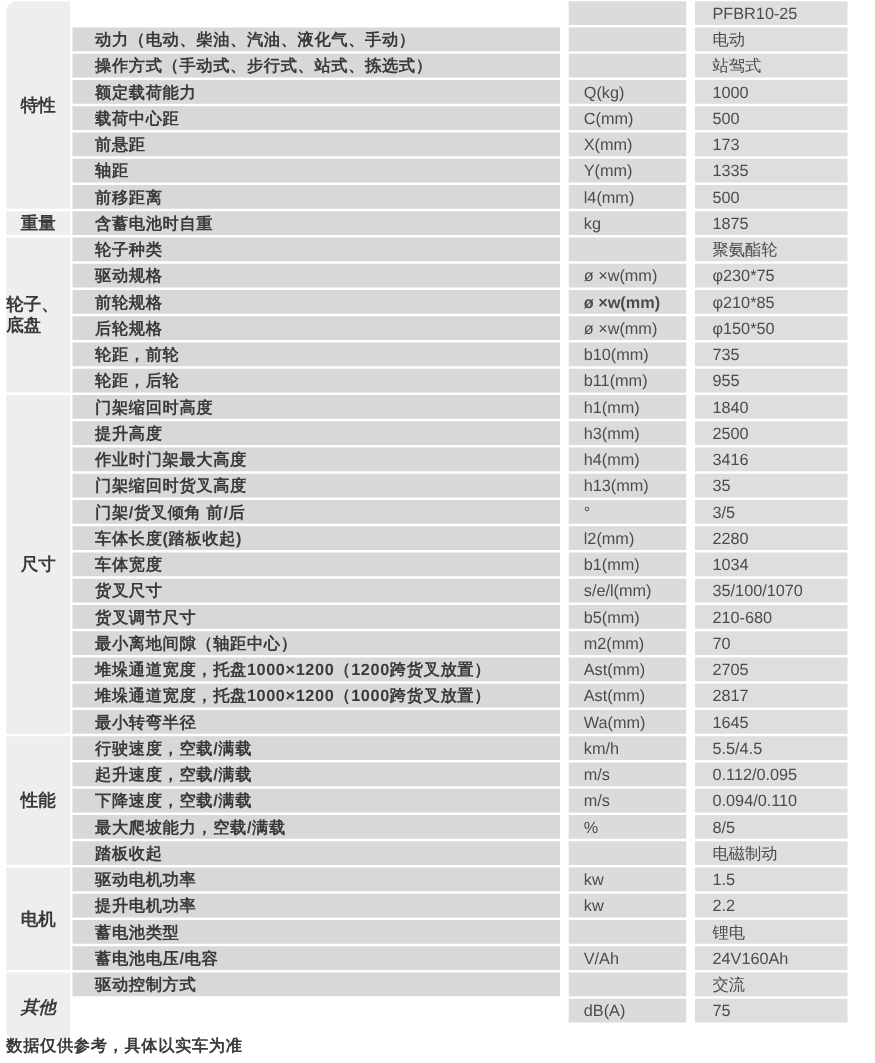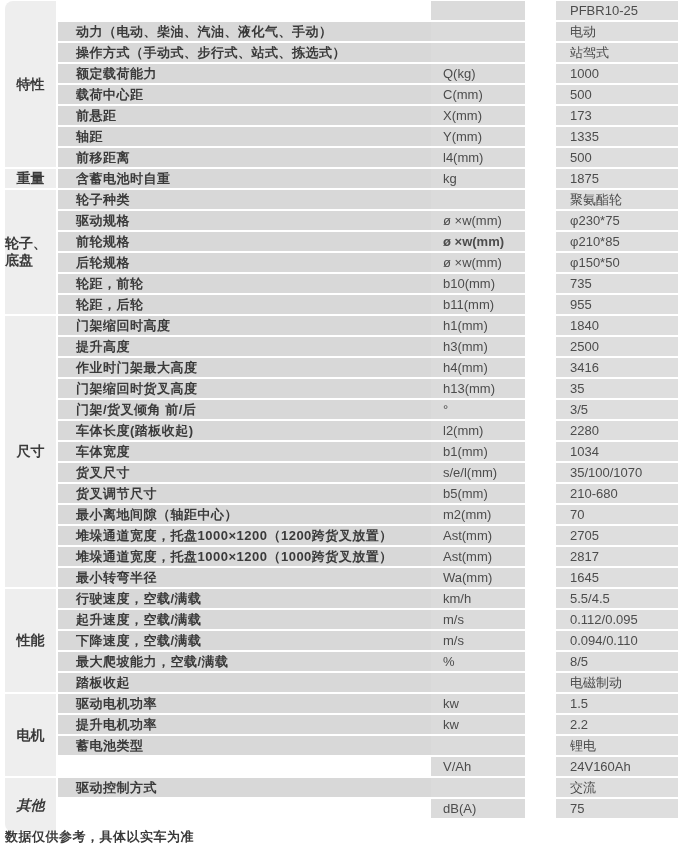--- a/index.html
+++ b/index.html
@@ -34,21 +34,21 @@
     position:absolute;top:0;height:19px;line-height:19.5px;
     font-size:13px;white-space:nowrap;overflow:hidden;
     box-sizing:border-box;
   }
   .cell-param{
     left:58px;width:390px;background:var(--label-bg);
     padding-left:18px;font-weight:bold;color:var(--text-dark);
     letter-spacing:0.5px;
   }
   .cell-unit{
-    left:431px;width:94px;background:var(--unit-bg);
+    left:455px;width:94px;background:var(--unit-bg);
     padding-left:12px;color:var(--text-mid);font-weight:normal;
   }
   .cell-unit.bold{font-weight:bold;}
   .cell-value{
     left:556px;width:122px;background:var(--value-bg);
     padding-left:14px;color:var(--text-mid);
   }
   #footer-note{
     position:absolute;left:5px;top:828px;
     font-size:13px;font-weight:bold;color:var(--text-dark);
@@ -242,20 +242,21 @@
         <div class="cell cell-param">提升电机功率</div>
         <div class="cell cell-unit">kw</div>
         <div class="cell cell-value">2.2</div>
       </div>
       <div class="spec-row" style="top: 736px;">
         <div class="cell cell-param">蓄电池类型</div>
         <div class="cell cell-unit"></div>
         <div class="cell cell-value">锂电</div>
       </div>
       <div class="spec-row" style="top: 757px;">
+        <div class="cell cell-param">蓄电池电压/电容</div>
         <div class="cell cell-unit">V/Ah</div>
         <div class="cell cell-value">24V160Ah</div>
       </div>
       <div class="spec-row" style="top: 778px;">
         <div class="cell cell-param">驱动控制方式</div>
         <div class="cell cell-unit"></div>
         <div class="cell cell-value">交流</div>
       </div>
       <div class="spec-row" style="top: 799px;">
         <div class="cell cell-unit">dB(A)</div>

